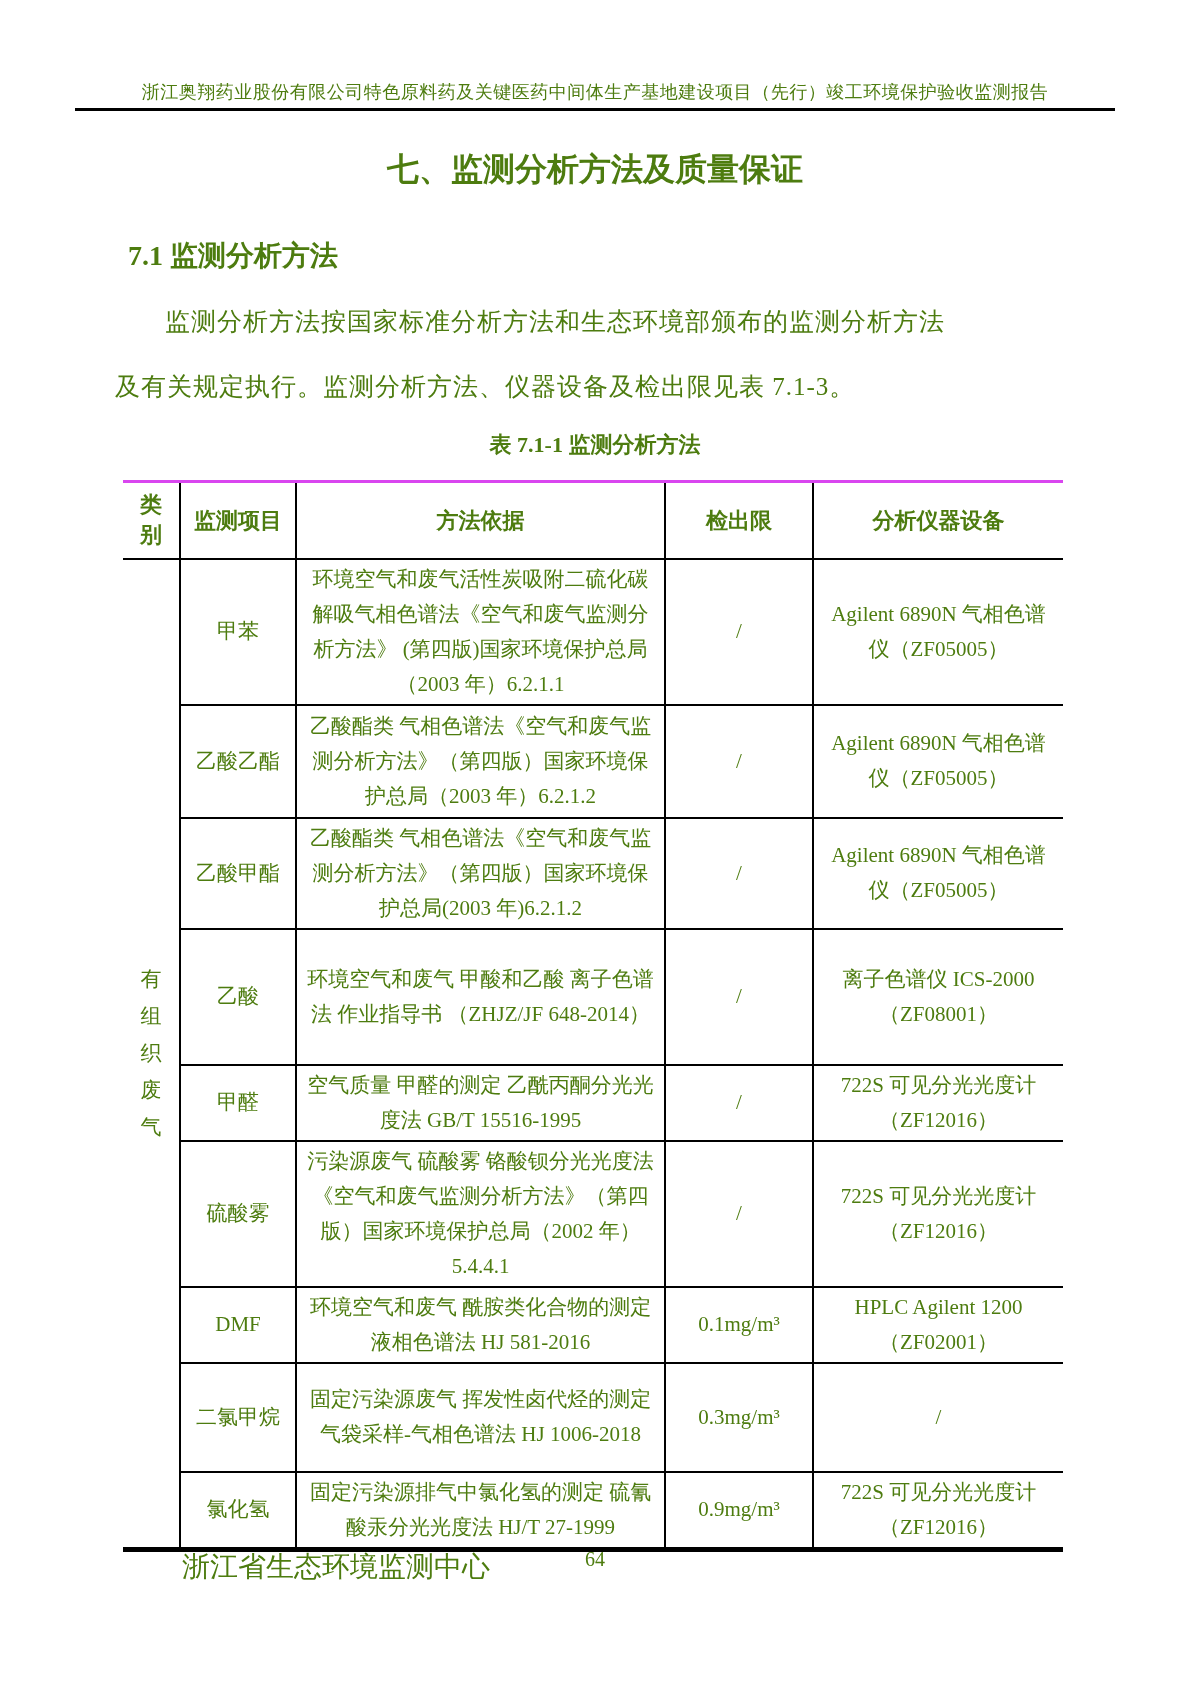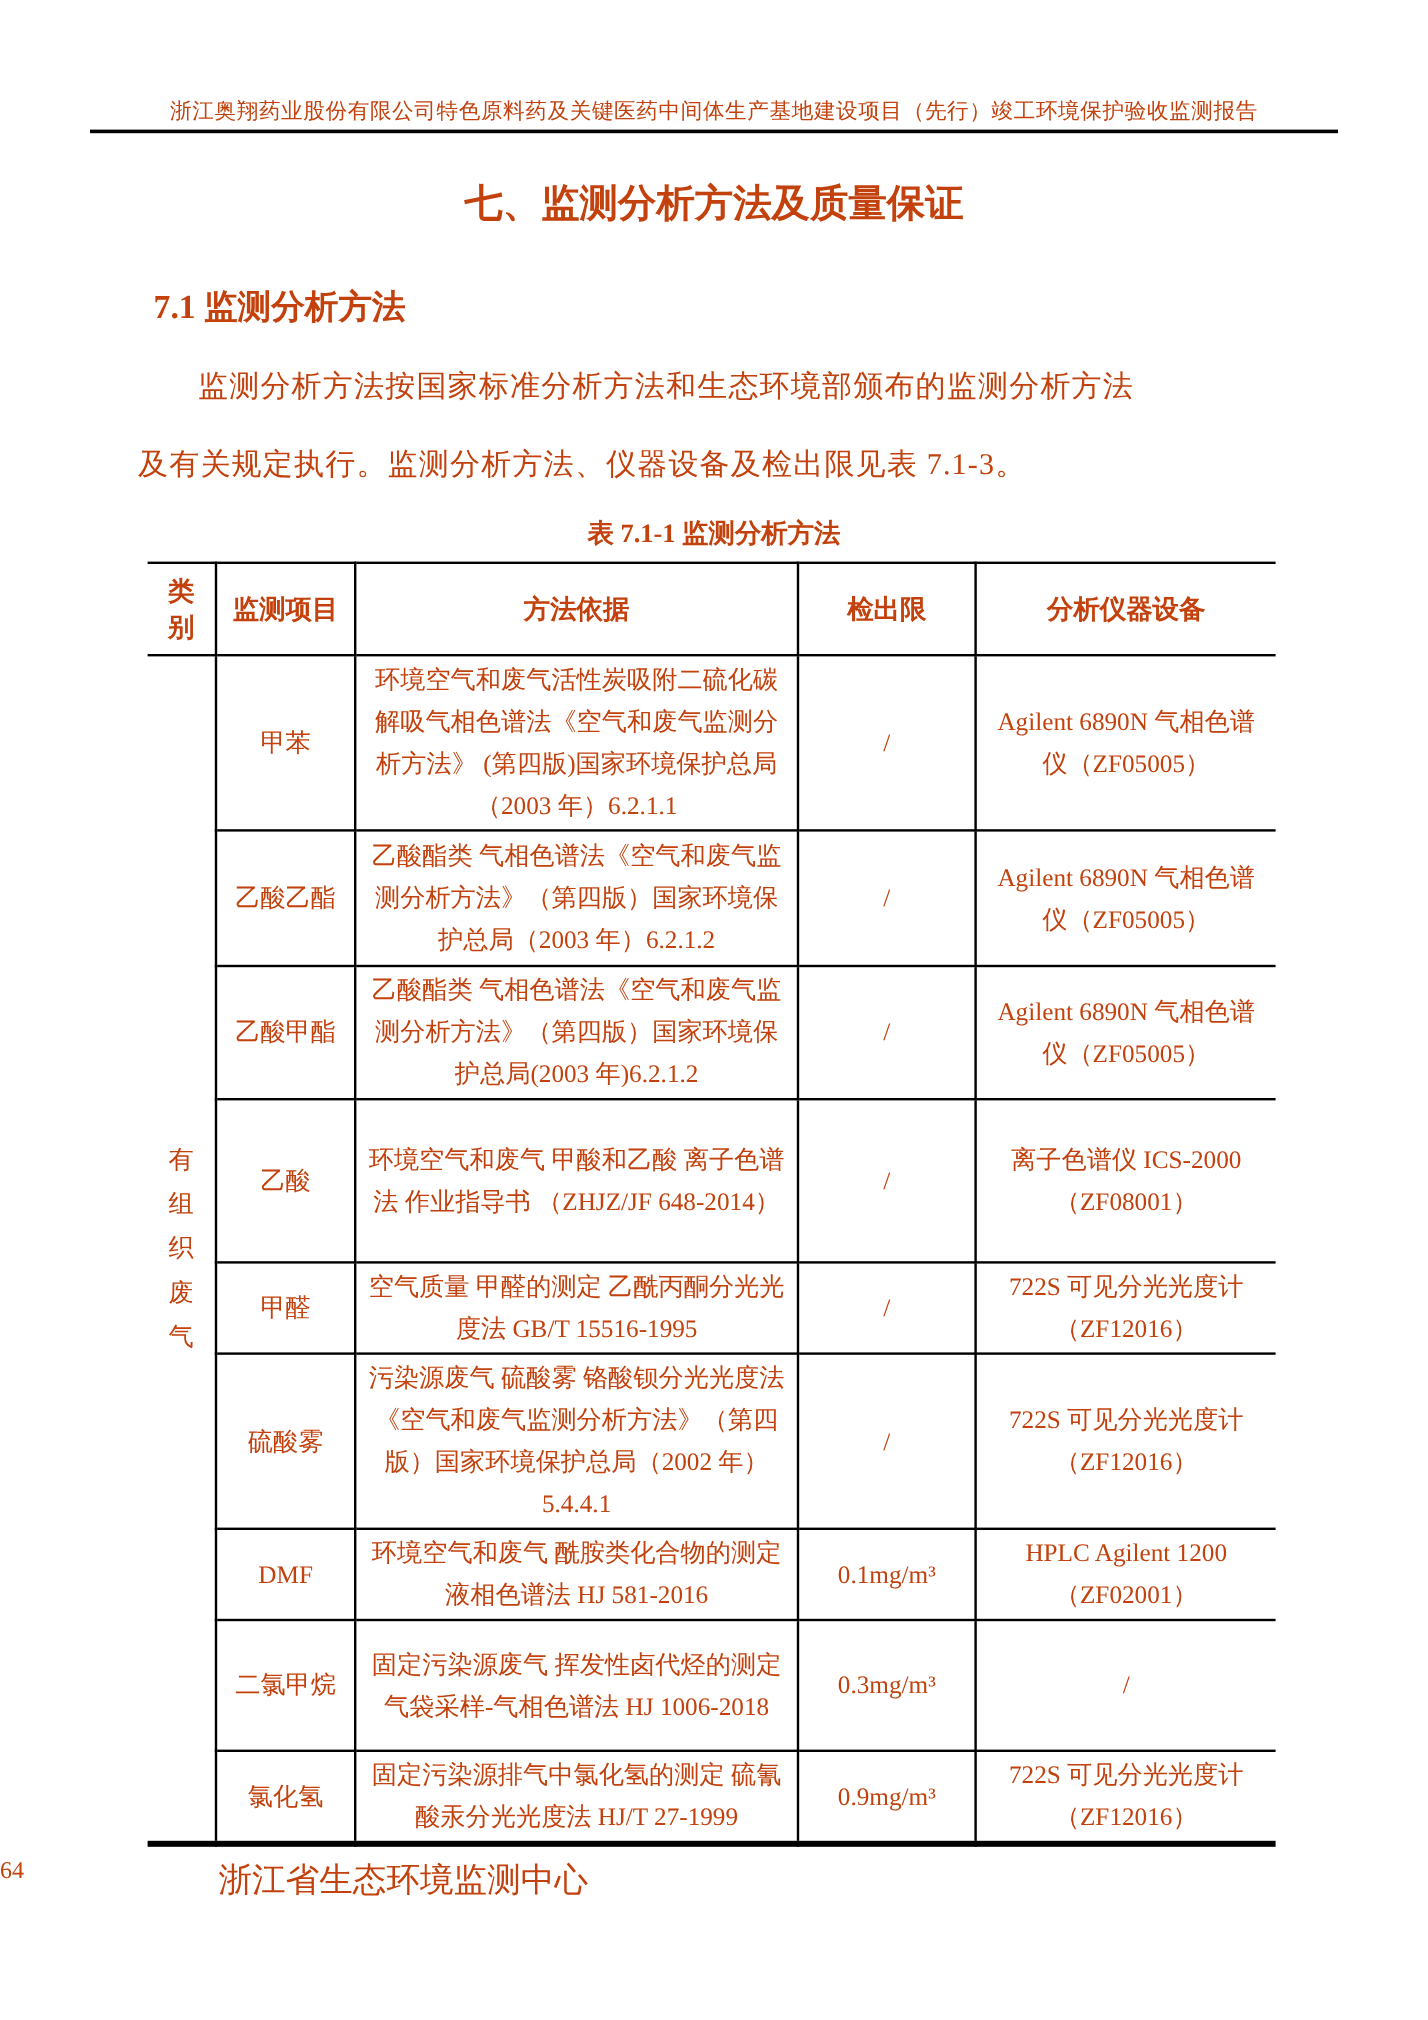--- a/index.html
+++ b/index.html
@@ -1,21 +1,21 @@
 <!DOCTYPE html>
 <html><head>
 <meta charset="utf-8">
 <style>
   html, body { margin: 0; padding: 0; background: #ffffff; }
   .page {
     position: relative;
     width: 1190px;
     height: 1683px;
     background: #ffffff;
-    color: #c2410c;
+    color: #4d7c0f;
     font-family: "Liberation Serif", "DejaVu Serif", serif;
     overflow: hidden;
   }
 
   
   .running-header {
     position: absolute;
     top: 80px; left: 75px; right: 75px;
     text-align: center;
     font-size: 18px;
@@ -59,25 +59,25 @@
   
   .table-caption {
     position: absolute;
     top: 430px; left: 0; right: 0;
     text-align: center;
     font-size: 22px;
     font-weight: bold;
   }
   table.methods {
     position: absolute;
-    top: 468px; left: 123px;
+    top: 480px; left: 123px;
     width: 940px;
     border-collapse: collapse;
     table-layout: fixed;
-    border-top: 1px solid #d946ef;
+    border-top: 3px solid #d946ef;
     border-bottom: 5px solid #000;
     font-size: 21px;
   }
   table.methods th, table.methods td {
     border: 2px solid #000;
     padding: 2px 8px;
     text-align: center;
     vertical-align: middle;
     font-weight: normal;
     line-height: 35px;
@@ -112,20 +112,21 @@
 
   
   .footer-org {
     position: absolute;
     top: 1548px; left: 182px;
     font-size: 28px;
   }
   .footer-pageno {
     position: absolute;
     top: 1548px; left: 0; right: 0;
+    text-align: center;
     font-size: 20px;
   }
 </style>
 </head>
 <body>
 
 <div class="page">
 
   <div class="running-header">浙江奥翔药业股份有限公司特色原料药及关键医药中间体生产基地建设项目（先行）竣工环境保护验收监测报告</div>
   <div class="header-rule"></div>

